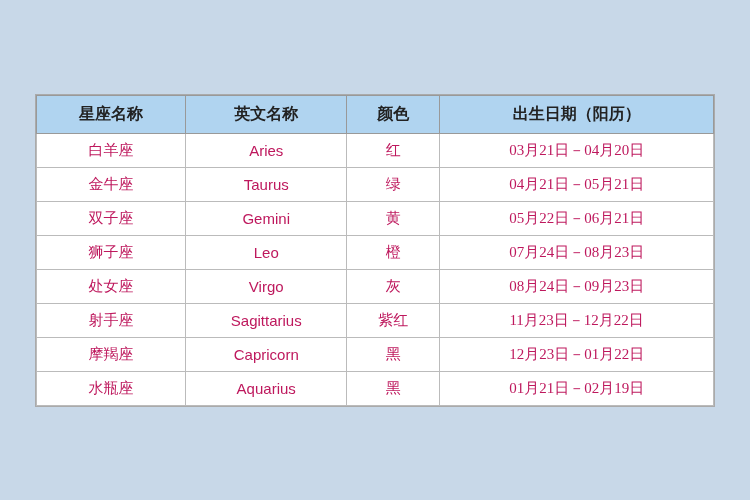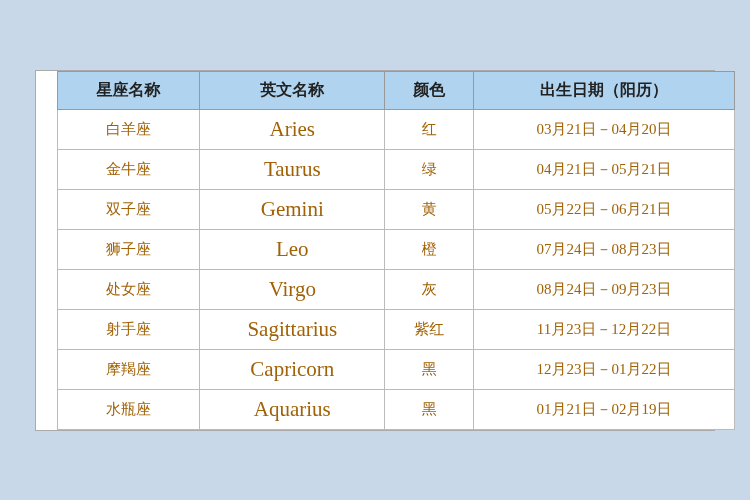--- a/index.html
+++ b/index.html
@@ -20,21 +20,20 @@
 
     .table-container {
       background-color: #ffffff;
       border: 1px solid #aaaaaa;
       width: 680px;
     }
 
     table {
       width: 100%;
       border-collapse: collapse;
-      margin-left: 21px;
     }
 
     thead tr {
       background-color: #b0d4f0;
     }
 
     thead th {
       border: 1px solid #999999;
       padding: 8px 10px;
       text-align: center;
@@ -45,26 +44,26 @@
 
     tbody tr {
       background-color: #ffffff;
     }
 
     tbody td {
       border: 1px solid #bbbbbb;
       padding: 7px 10px;
       text-align: center;
       font-size: 15px;
-      color: #a16207;
+      color: #be185d;
     }
 
     td.english {
-      font-family: Liberation Serif, serif;
-      font-size: 21px;
+      font-family: Liberation Sans, sans-serif;
+      font-size: 15px;
     }
   </style>
 </head>
 <body>
 
 <div class="table-container">
   <table>
     <thead>
       <tr>
 

